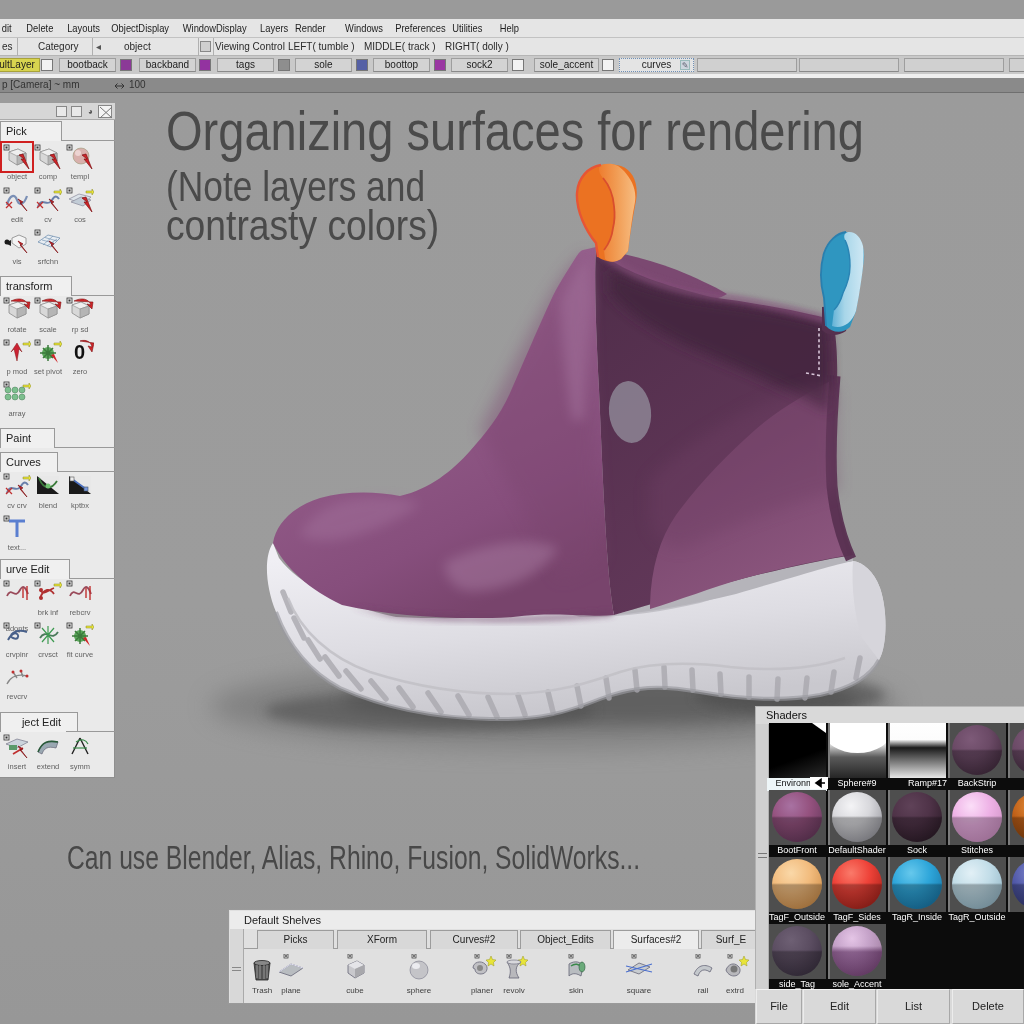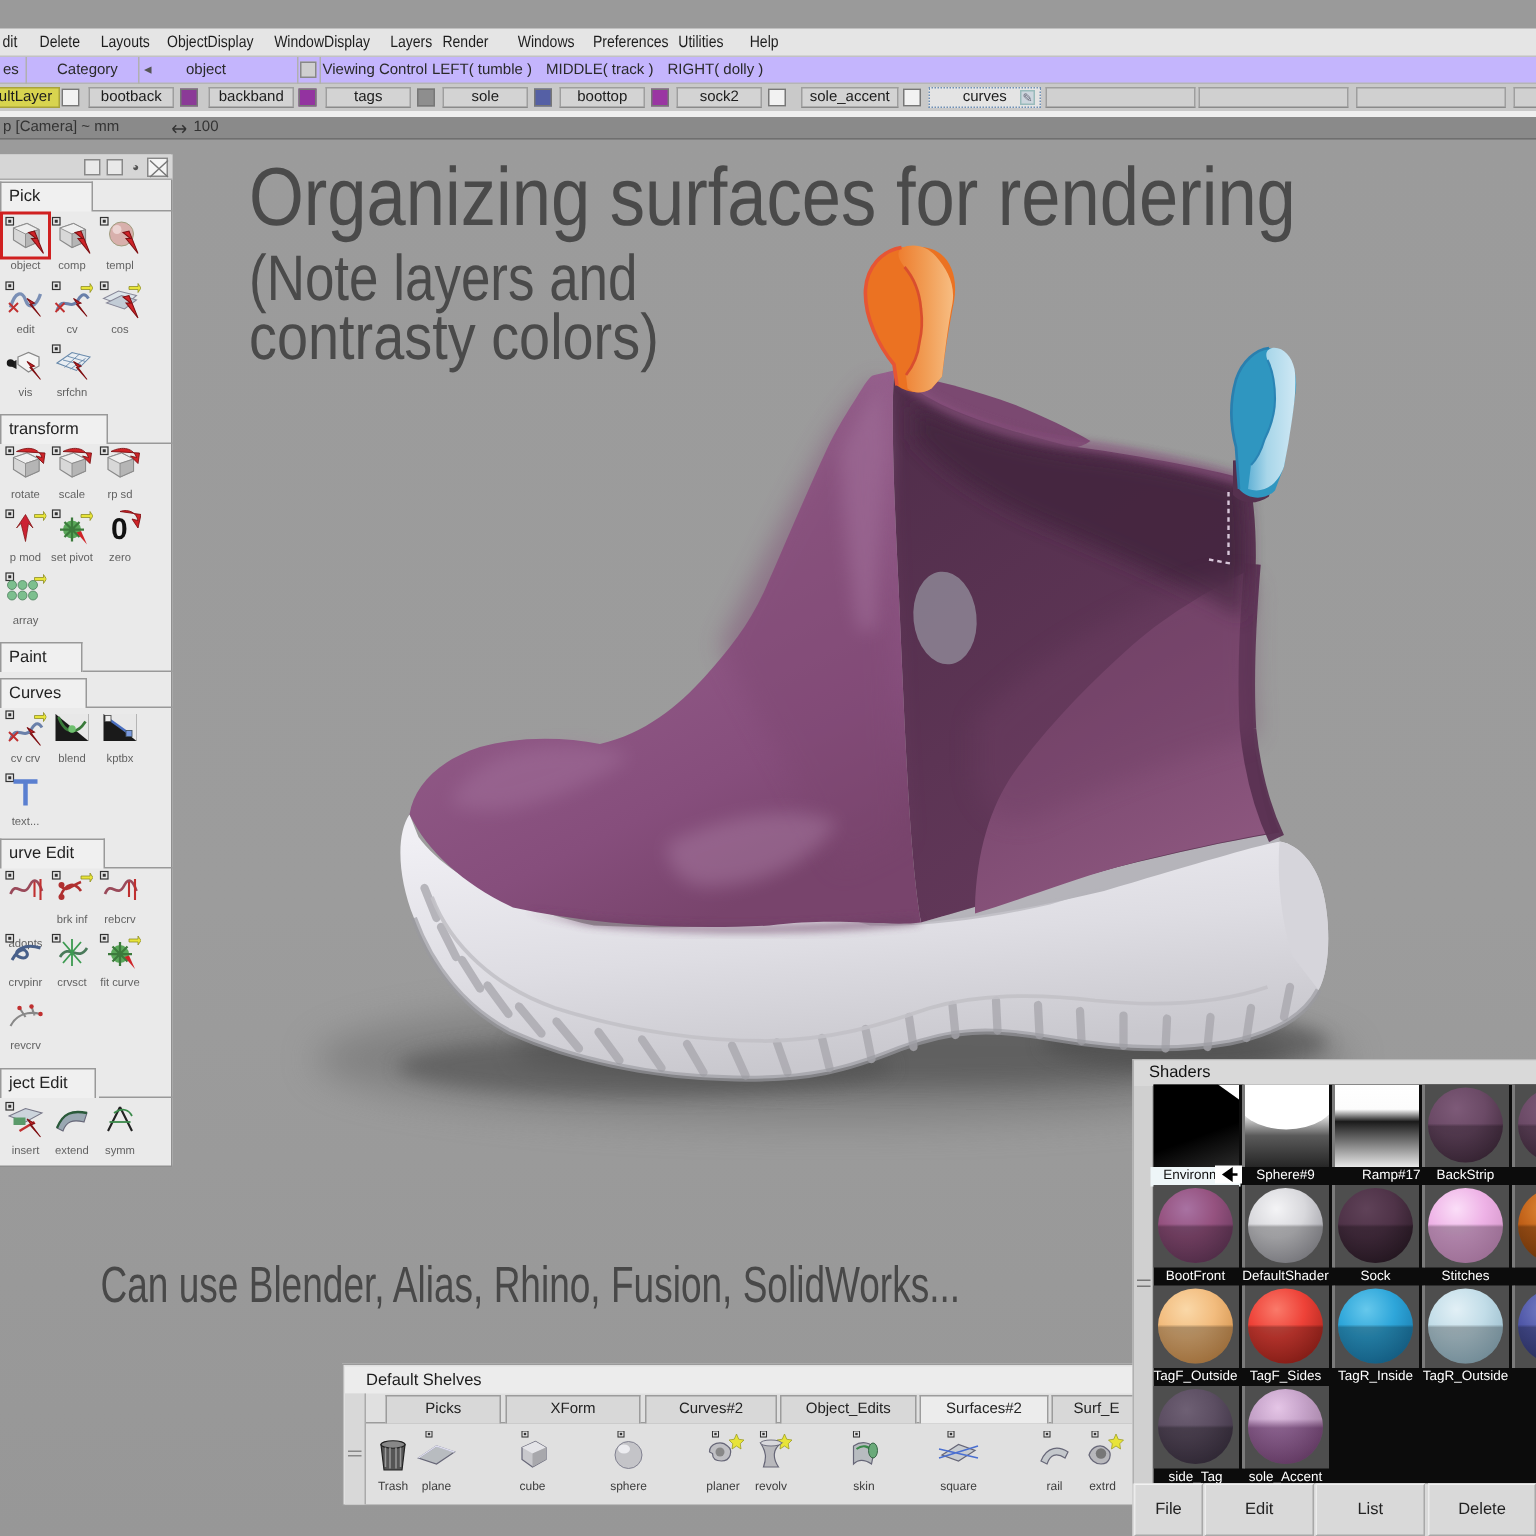--- a/index.html
+++ b/index.html
@@ -2,21 +2,21 @@
 <html><head><meta charset="utf-8">
 <style>
 html,body{margin:0;padding:0;background:#9a9a9a;}
 *{box-sizing:border-box;}
 body{font-family:"Liberation Sans",sans-serif;}
 #stage{position:relative;width:1024px;height:1024px;overflow:hidden;background:#9a9a9a;}
 .abs{position:absolute;}
 #titlebar{left:0;top:0;width:1024px;height:19px;background:#fbfbfb;color:#141414;font-size:12px;line-height:19px;}
 #menubar{left:0;top:19px;width:1024px;height:19px;background:#e5e5e5;border-bottom:1px solid #c2c2c2;}
 #menubar span{position:absolute;top:0;font-size:11px;line-height:18px;color:#1d1d1d;}
-#ctrlbar{left:0;top:38px;width:1024px;height:18px;background:#c4b5fd;border-bottom:1px solid #b5b5b5;}
+#ctrlbar{left:0;top:38px;width:1024px;height:18px;background:#e5e5e5;border-bottom:1px solid #b5b5b5;}
 #ctrlbar span{position:absolute;top:0;font-size:10px;line-height:17px;color:#2a2a2a;}
 #layerbar{left:0;top:56px;width:1024px;height:18px;background:#c9c9c9;}
 .lbtn{position:absolute;top:2px;height:14px;background:#d3d3d3;border:1px solid #9e9e9e;border-bottom-color:#8a8a8a;font-size:10px;line-height:12px;color:#1c1c1c;text-align:center;}
 .sw{position:absolute;top:3px;width:12px;height:12px;border:1px solid #777;}
 #whitestrip{left:0;top:74px;width:1024px;height:4px;background:#efefef;}
 #vpheader{left:0;top:78px;width:1024px;height:15px;background:#8a8a8a;border-bottom:1px solid #6f6f6f;color:#333;font-size:10px;line-height:14px;}
 #viewport{left:0;top:93px;width:1024px;height:931px;background:linear-gradient(180deg,#9b9b9b 0%,#9c9c9c 55%,#979797 100%);}
 .h1{color:#4a4a4a;font-size:55px;transform-origin:0 0;white-space:pre;}
 .h2{color:#4a4a4a;font-size:43px;transform-origin:0 0;white-space:pre;}
 .h3{color:#484848;font-size:34px;transform-origin:0 0;white-space:pre;}
@@ -459,21 +459,21 @@
       <path d="M24 24 L17 16 L20 15 Z" fill="#cf2428"></path>
     </svg>
 <div class="icl" style="left:63px;top:650px">fit curve</div>
 <svg class="abs" style="left:3px;top:664px;" width="28" height="26" viewBox="0 0 28 26">
       <path d="M4 20 C8 12 16 10 24 12 M10 8 L14 14 M18 7 L20 13" fill="none" stroke="#888" stroke-width="1.4"></path>
       <circle cx="10" cy="8" r="1.5" fill="#c03030"></circle>
       <circle cx="18" cy="7" r="1.5" fill="#c03030"></circle>
       <circle cx="24" cy="12" r="1.5" fill="#c03030"></circle>
     </svg>
 <div class="icl" style="left:0px;top:692px">revcrv</div>
-<div class="ptab" style="left:0;top:712px;width:64px;">ject Edit</div>
+<div class="ptab" style="left:0;top:712px;width:78px;text-align:center;">ject Edit</div>
 <div class="pline" style="left:66px;top:731px;width:49px;"></div>
 <svg class="abs" style="left:3px;top:734px;" width="28" height="26" viewBox="0 0 28 26">
       <rect x="1" y="1" width="5" height="5" fill="#e8e8e8" stroke="#333" stroke-width="0.8"></rect>
       <rect x="2.5" y="2.5" width="2" height="2" fill="#333"></rect>
       <path d="M3 10 L14 5 L25 8 L14 14 Z" fill="#ccd4dc" stroke="#778" stroke-width="0.7"></path>
       <rect x="6" y="11" width="8" height="5" fill="#5a9a6a"></rect>
       <path d="M10 20 L20 14" stroke="#c03030" stroke-width="1.6"></path>
       <path d="M24 24 L17 16 L20 15 L15 12 Z" fill="#cf2428" stroke="#7e1013" stroke-width="0.7"></path>
     </svg>
 <div class="icl" style="left:0px;top:762px">insert</div>

